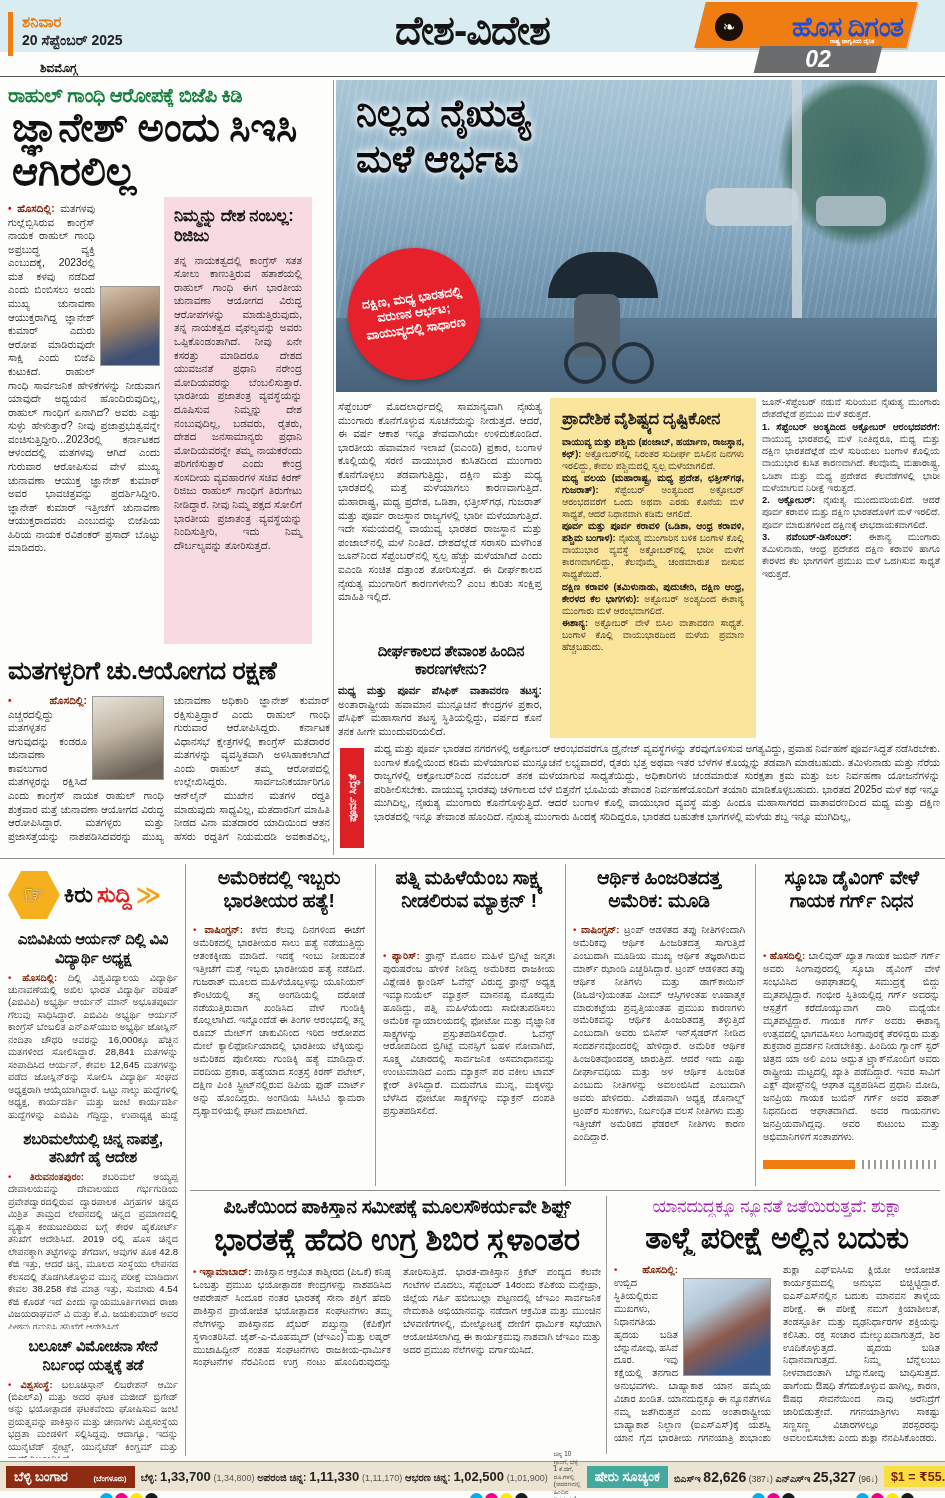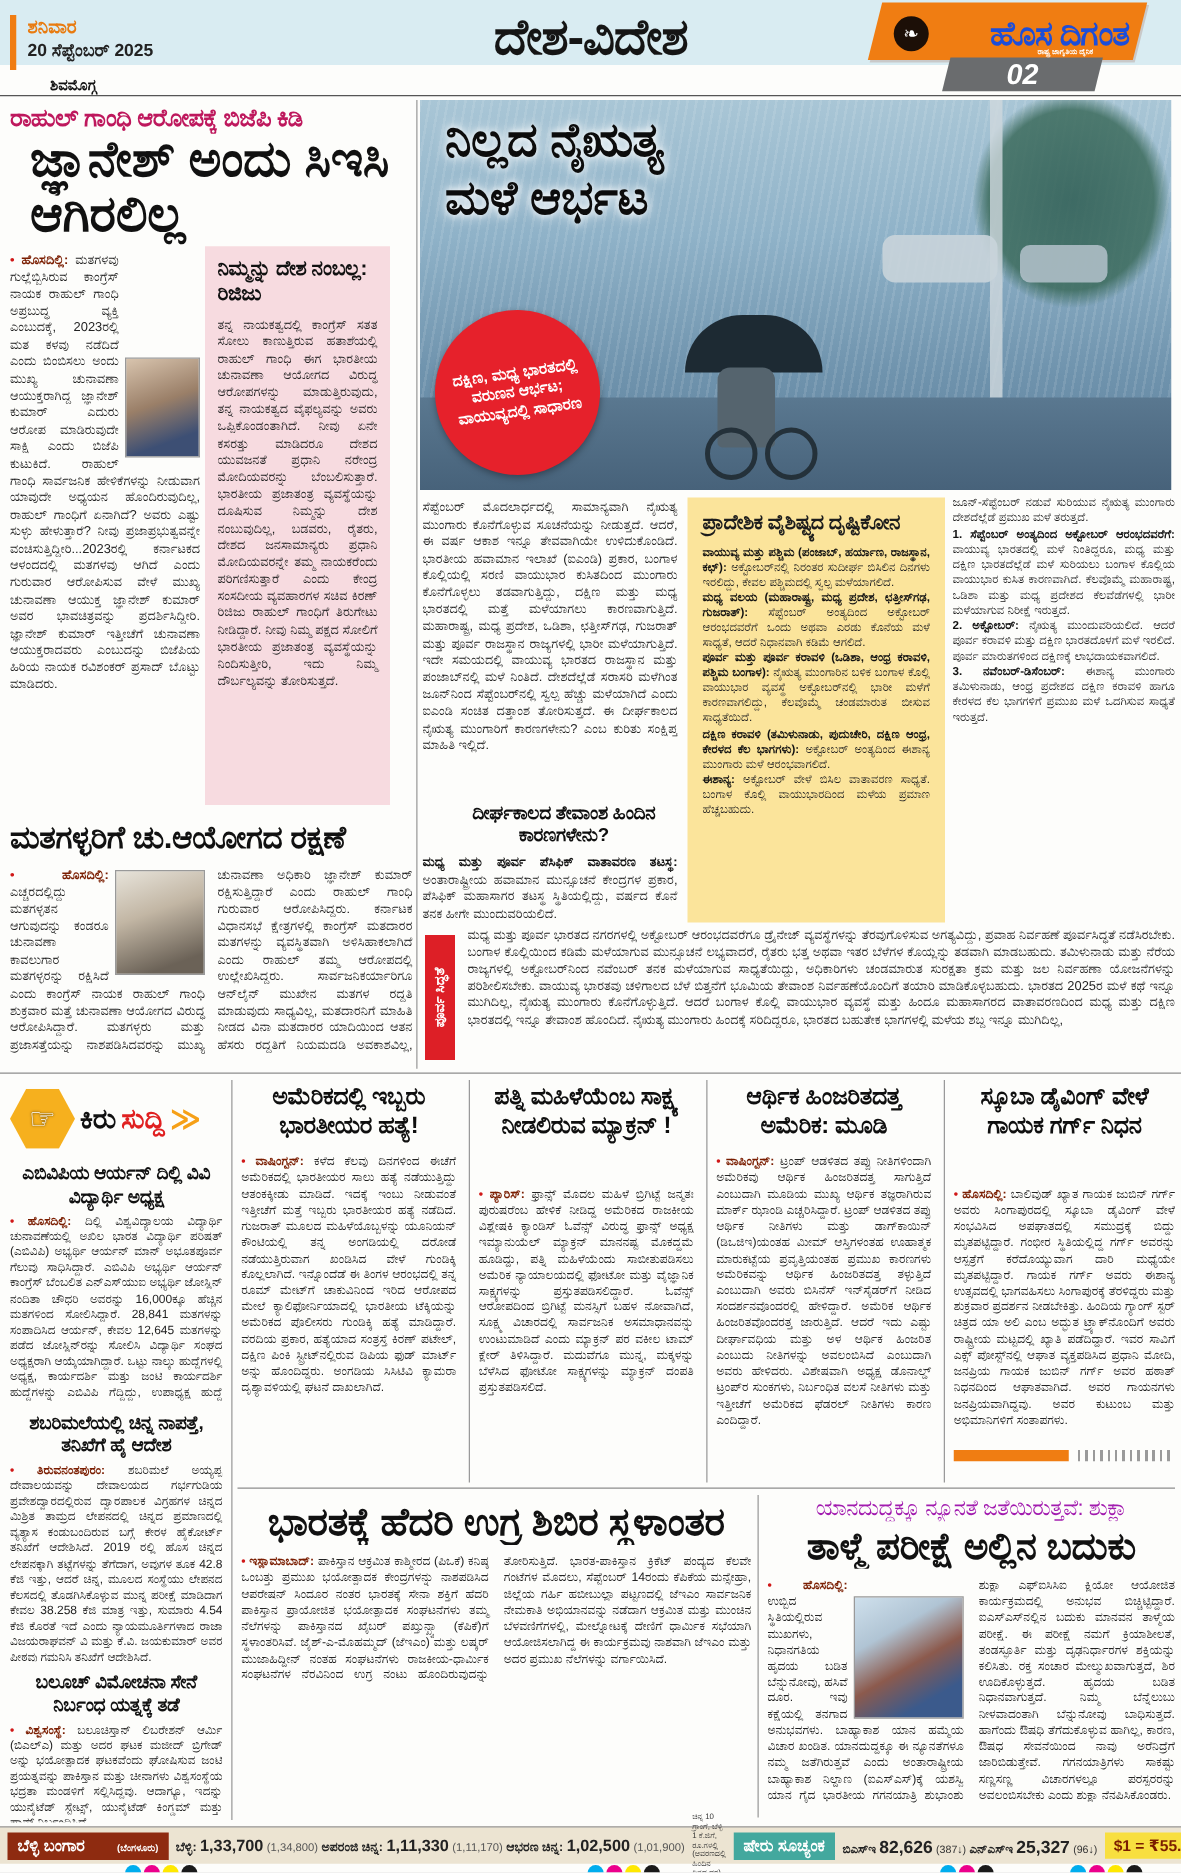--- a/index.html
+++ b/index.html
@@ -34,22 +34,22 @@
   <div class="abs" style="left:700px;top:2px;width:212px;height:46px;background:#f07d12;transform:skewX(-14deg);box-shadow:2px 2px 0 #c9c9c9;"></div>
   <div class="abs" style="left:706px;top:6px;width:206px;height:42px;display:flex;align-items:center;gap:6px;justify-content:center;">
       <span style="width:28px;height:28px;border-radius:50%;background:#1c0f07;display:inline-flex;align-items:center;justify-content:center;color:#fff;font-size:15px;font-weight:bold;">❧</span>
       <span style="font-size:27px;font-weight:700;color:#1d4ed8;letter-spacing:-1px;margin-left:43px;">ಹೊಸ ದಿಗಂತ</span>
   </div>
   <div class="abs" style="left:830px;top:38px;font-size:6px;color:#fff;font-weight:bold;">ರಾಷ್ಟ್ರ ಜಾಗೃತಿಯ ದೈನಿಕ</div>
   <div class="abs" style="left:757px;top:46px;width:122px;height:27px;background:#6a6c6e;transform:skewX(-14deg);"></div>
   <div class="abs" style="left:757px;top:46px;width:122px;text-align:center;font-size:23px;font-weight:800;color:#fff;font-style:italic;">02</div>
   <div class="abs hr" style="left:0;top:76px;width:945px;background:#555;"></div>
 
-  <div class="abs" style="left:8px;top:84px;width:322px;font-size:19.5px;font-weight:bold;color:#be185d;letter-spacing:-0.5px;white-space:nowrap;overflow:hidden;">ರಾಹುಲ್ ಗಾಂಧಿ ಆರೋಪಕ್ಕೆ ಬಿಜೆಪಿ ಕಿಡಿ</div>
-  <div class="abs hl" style="left:24px;top:106px;width:322px;height:92px;font-size:40px;line-height:1.1;overflow:hidden;">ಜ್ಞಾನೇಶ್ ಅಂದು ಸಿಇಸಿ ಆಗಿರಲಿಲ್ಲ</div>
+  <div class="abs" style="left:8px;top:84px;width:322px;font-size:19.5px;font-weight:bold;color:#15803d;letter-spacing:-0.5px;white-space:nowrap;overflow:hidden;">ರಾಹುಲ್ ಗಾಂಧಿ ಆರೋಪಕ್ಕೆ ಬಿಜೆಪಿ ಕಿಡಿ</div>
+  <div class="abs hl" style="left:12px;top:106px;width:322px;height:92px;font-size:40px;line-height:1.1;overflow:hidden;font-family:Liberation Serif, serif;">ಜ್ಞಾನೇಶ್ ಅಂದು ಸಿಇಸಿ ಆಗಿರಲಿಲ್ಲ</div>
 
   <div class="abs bodytxt just ov" style="left:8px;top:202px;width:152px;height:440px;">
       <span class="photo abs" style="position:static;float:right;width:58px;height:78px;margin:84px 0 4px 5px;background:linear-gradient(160deg,#d8c4ae,#9a7f68 45%,#3d4f74 80%);"></span>
       <span class="dl">ಹೊಸದಿಲ್ಲಿ:</span>
       <span>ಮತಗಳವು ಗುಲ್ಲೆಬ್ಬಿಸಿರುವ ಕಾಂಗ್ರೆಸ್ ನಾಯಕ ರಾಹುಲ್ ಗಾಂಧಿ ಅಪ್ರಬುದ್ಧ ವ್ಯಕ್ತಿ ಎಂಬುದಕ್ಕೆ, 2023ರಲ್ಲಿ ಮತ ಕಳವು ನಡೆದಿದೆ ಎಂದು ಬಿಂಬಿಸಲು ಅಂದು ಮುಖ್ಯ ಚುನಾವಣಾ ಆಯುಕ್ತರಾಗಿದ್ದ ಜ್ಞಾನೇಶ್ ಕುಮಾರ್ ಎದುರು ಆರೋಪ ಮಾಡಿರುವುದೇ ಸಾಕ್ಷಿ ಎಂದು ಬಿಜೆಪಿ ಕುಟುಕಿದೆ.</span>
       <span>ರಾಹುಲ್ ಗಾಂಧಿ ಸಾರ್ವಜನಿಕ ಹೇಳಿಕೆಗಳನ್ನು ನೀಡುವಾಗ ಯಾವುದೇ ಅಧ್ಯಯನ ಹೊಂದಿರುವುದಿಲ್ಲ, ರಾಹುಲ್ ಗಾಂಧಿಗೆ ಏನಾಗಿದೆ? ಅವರು ಎಷ್ಟು ಸುಳ್ಳು ಹೇಳುತ್ತಾರೆ? ನೀವು ಪ್ರಜಾಪ್ರಭುತ್ವವನ್ನೇ ವಂಚಿಸುತ್ತಿದ್ದೀರಿ...2023ರಲ್ಲಿ ಕರ್ನಾಟಕದ ಆಳಂದದಲ್ಲಿ ಮತಗಳವು ಆಗಿದೆ ಎಂದು ಗುರುವಾರ ಆರೋಪಿಸುವ ವೇಳೆ ಮುಖ್ಯ ಚುನಾವಣಾ ಆಯುಕ್ತ ಜ್ಞಾನೇಶ್ ಕುಮಾರ್ ಅವರ ಭಾವಚಿತ್ರವನ್ನು ಪ್ರದರ್ಶಿಸಿದ್ದೀರಿ. ಜ್ಞಾನೇಶ್ ಕುಮಾರ್ ಇತ್ತೀಚೆಗೆ ಚುನಾವಣಾ ಆಯುಕ್ತರಾದವರು ಎಂಬುದನ್ನು ಬಿಜೆಪಿಯ ಹಿರಿಯ ನಾಯಕ ರವಿಶಂಕರ್ ಪ್ರಸಾದ್ ಬೊಟ್ಟು ಮಾಡಿದರು.</span>
   </div>
 
   <div class="abs" style="left:164px;top:197px;width:148px;height:447px;background:#f7dbe0;box-sizing:border-box;padding:9px 10px;overflow:hidden;">
       <div style="font-size:16.5px;font-weight:800;color:#111;line-height:1.2;margin-bottom:8px;letter-spacing:-0.4px;">ನಿಮ್ಮನ್ನು ದೇಶ ನಂಬಲ್ಲ: ರಿಜಿಜು</div>
@@ -192,20 +192,21 @@
           <span class="dl">ಹೊಸದಿಲ್ಲಿ:</span>
           <span>ಬಾಲಿವುಡ್ ಖ್ಯಾತ ಗಾಯಕ ಜುಬಿನ್ ಗರ್ಗ್ ಅವರು ಸಿಂಗಾಪುರದಲ್ಲಿ ಸ್ಕೂಬಾ ಡೈವಿಂಗ್ ವೇಳೆ ಸಂಭವಿಸಿದ ಅಪಘಾತದಲ್ಲಿ ಸಮುದ್ರಕ್ಕೆ ಬಿದ್ದು ಮೃತಪಟ್ಟಿದ್ದಾರೆ. ಗಂಭೀರ ಸ್ಥಿತಿಯಲ್ಲಿದ್ದ ಗರ್ಗ್ ಅವರನ್ನು ಆಸ್ಪತ್ರೆಗೆ ಕರೆದೊಯ್ಯುವಾಗ ದಾರಿ ಮಧ್ಯೆಯೇ ಮೃತಪಟ್ಟಿದ್ದಾರೆ. ಗಾಯಕ ಗರ್ಗ್ ಅವರು ಈಶಾನ್ಯ ಉತ್ಸವದಲ್ಲಿ ಭಾಗವಹಿಸಲು ಸಿಂಗಾಪುರಕ್ಕೆ ತೆರಳಿದ್ದರು ಮತ್ತು ಶುಕ್ರವಾರ ಪ್ರದರ್ಶನ ನೀಡಬೇಕಿತ್ತು. ಹಿಂದಿಯ ಗ್ಯಾಂಗ್ ಸ್ಟರ್ ಚಿತ್ರದ ಯಾ ಅಲಿ ಎಂಬ ಅದ್ಭುತ ಟ್ರ್ಯಾಕ್‌ನೊಂದಿಗೆ ಅವರು ರಾಷ್ಟ್ರೀಯ ಮಟ್ಟದಲ್ಲಿ ಖ್ಯಾತಿ ಪಡೆದಿದ್ದಾರೆ. ಇವರ ಸಾವಿಗೆ ಎಕ್ಸ್ ಪೋಸ್ಟ್‌ನಲ್ಲಿ ಆಘಾತ ವ್ಯಕ್ತಪಡಿಸಿದ ಪ್ರಧಾನಿ ಮೋದಿ, ಜನಪ್ರಿಯ ಗಾಯಕ ಜುಬಿನ್ ಗರ್ಗ್ ಅವರ ಹಠಾತ್ ನಿಧನದಿಂದ ಆಘಾತವಾಗಿದೆ. ಅವರ ಗಾಯನಗಳು ಜನಪ್ರಿಯವಾಗಿದ್ದವು. ಅವರ ಕುಟುಂಬ ಮತ್ತು ಅಭಿಮಾನಿಗಳಿಗೆ ಸಂತಾಪಗಳು.</span>
       </div>
   </div>
   <div class="abs" style="left:763px;top:1160px;width:92px;height:9px;background:#f07d12;"></div>
   <div class="abs" style="left:862px;top:1160px;width:78px;height:9px;background:repeating-linear-gradient(90deg,#9a9a9a 0 2px,transparent 2px 6px);"></div>
 
   <div class="abs hr" style="left:190px;top:1190px;width:750px;"></div>
 
   <div class="abs ov" style="left:193px;top:1196px;width:408px;height:262px;">
+      <div style="text-align:center;font-size:19px;font-weight:800;color:#111;letter-spacing:-0.4px;white-space:nowrap;overflow:hidden;">ಪಿಒಕೆಯಿಂದ ಪಾಕಿಸ್ತಾನ ಸಮೀಪಕ್ಕೆ ಮೂಲಸೌಕರ್ಯವೇ ಶಿಫ್ಟ್</div>
       <div class="hl" style="text-align:center;font-size:31px;margin-top:4px;white-space:nowrap;overflow:hidden;">ಭಾರತಕ್ಕೆ ಹೆದರಿ ಉಗ್ರ ಶಿಬಿರ ಸ್ಥಳಾಂತರ</div>
       <div class="just ov" style="font-size:9.8px;line-height:1.32;color:#222;margin-top:8px;column-count:2;column-gap:12px;height:186px;">
           <span class="dl">ಇಸ್ಲಾಮಾಬಾದ್:</span>
           <span>ಪಾಕಿಸ್ತಾನ ಆಕ್ರಮಿತ ಕಾಶ್ಮೀರದ (ಪಿಒಕೆ) ಕನಿಷ್ಠ ಒಂಬತ್ತು ಪ್ರಮುಖ ಭಯೋತ್ಪಾದಕ ಕೇಂದ್ರಗಳನ್ನು ನಾಶಪಡಿಸಿದ ಆಪರೇಷನ್ ಸಿಂದೂರ ನಂತರ ಭಾರತಕ್ಕೆ ಸೇನಾ ಶಕ್ತಿಗೆ ಹೆದರಿ ಪಾಕಿಸ್ತಾನ ಪ್ರಾಯೋಜಿತ ಭಯೋತ್ಪಾದಕ ಸಂಘಟನೆಗಳು ತಮ್ಮ ನೆಲೆಗಳನ್ನು ಪಾಕಿಸ್ತಾನದ ಖೈಬರ್ ಪಖ್ತುನ್ಖ್ವಾ (ಕೆಪಿಕೆ)ಗೆ ಸ್ಥಳಾಂತರಿಸಿವೆ. ಜೈಶ್-ಎ-ಮೊಹಮ್ಮದ್ (ಜೆಇಎಂ) ಮತ್ತು ಲಷ್ಕರ್ ಮುಜಾಹಿದ್ದೀನ್ ನಂತಹ ಸಂಘಟನೆಗಳು ರಾಜಕೀಯ-ಧಾರ್ಮಿಕ ಸಂಘಟನೆಗಳ ನೆರವಿನಿಂದ ಉಗ್ರ ನಂಟು ಹೊಂದಿರುವುದನ್ನು ತೋರಿಸುತ್ತಿದೆ. ಭಾರತ-ಪಾಕಿಸ್ತಾನ ಕ್ರಿಕೆಟ್ ಪಂದ್ಯದ ಕೆಲವೇ ಗಂಟೆಗಳ ಮೊದಲು, ಸೆಪ್ಟೆಂಬರ್ 14ರಂದು ಕೆಪಿಕೆಯ ಮನ್ಸೇಹ್ರಾ, ಜಿಲ್ಲೆಯ ಗರ್ಹಿ ಹಬೀಬುಲ್ಲಾ ಪಟ್ಟಣದಲ್ಲಿ ಜೆಇಎಂ ಸಾರ್ವಜನಿಕ ನೇಮಕಾತಿ ಅಭಿಯಾನವನ್ನು ನಡೆದಾಗ ಆಕ್ರಮಿತ ಮತ್ತು ಮುಂಚಿನ ಬೆಳವಣಿಗೆಗಳಲ್ಲಿ, ಮೇಲ್ನೋಟಕ್ಕೆ ದೇಣಿಗೆ ಧಾರ್ಮಿಕ ಸಭೆಯಾಗಿ ಆಯೋಜಿಸಲಾಗಿದ್ದ ಈ ಕಾರ್ಯಕ್ರಮವು ನಾಶವಾಗಿ ಜೆಇಎಂ ಮತ್ತು ಅದರ ಪ್ರಮುಖ ನೆಲೆಗಳನ್ನು ವರ್ಗಾಯಿಸಿದೆ.</span>
       </div>
   </div>
 
   <div class="abs vr" style="left:606px;top:1196px;height:258px;"></div>
 
   <div class="abs ov" style="left:614px;top:1196px;width:326px;height:262px;">

